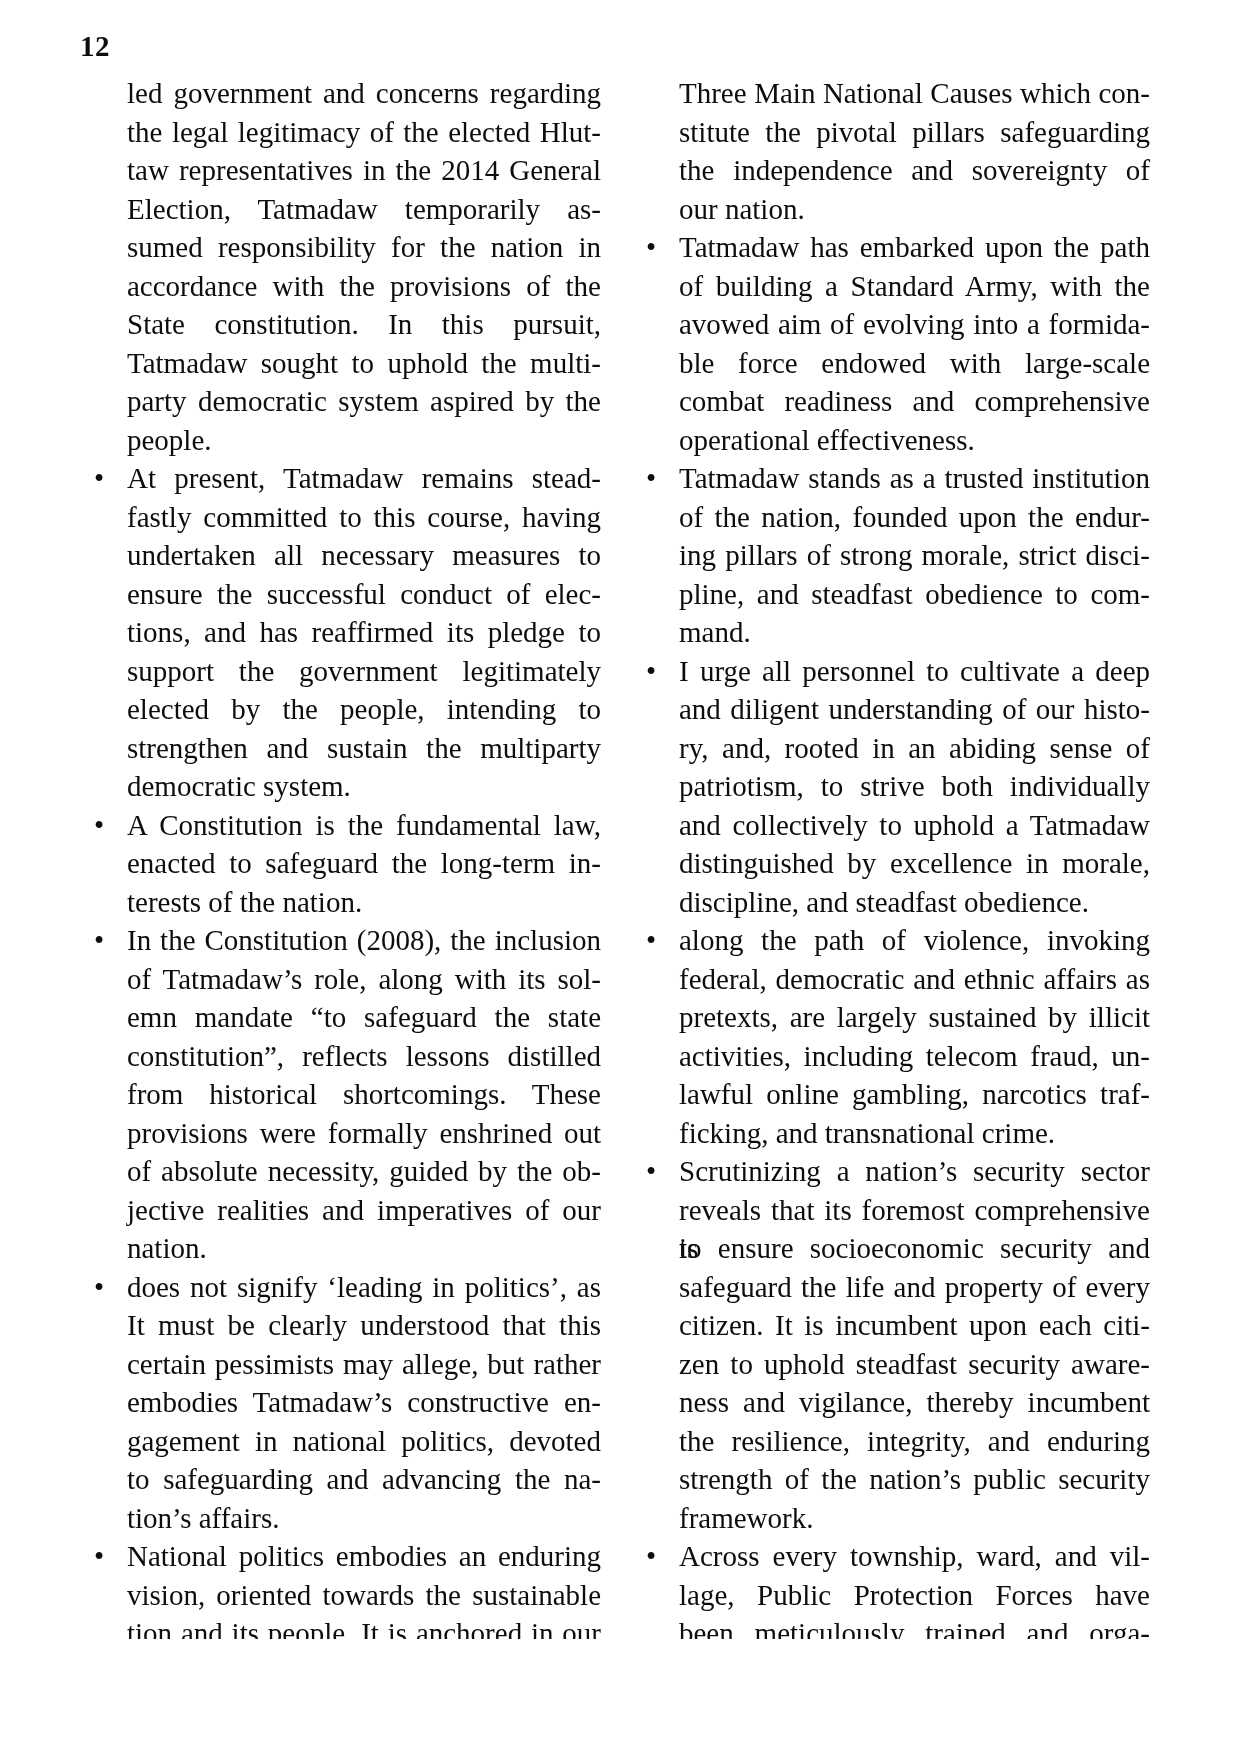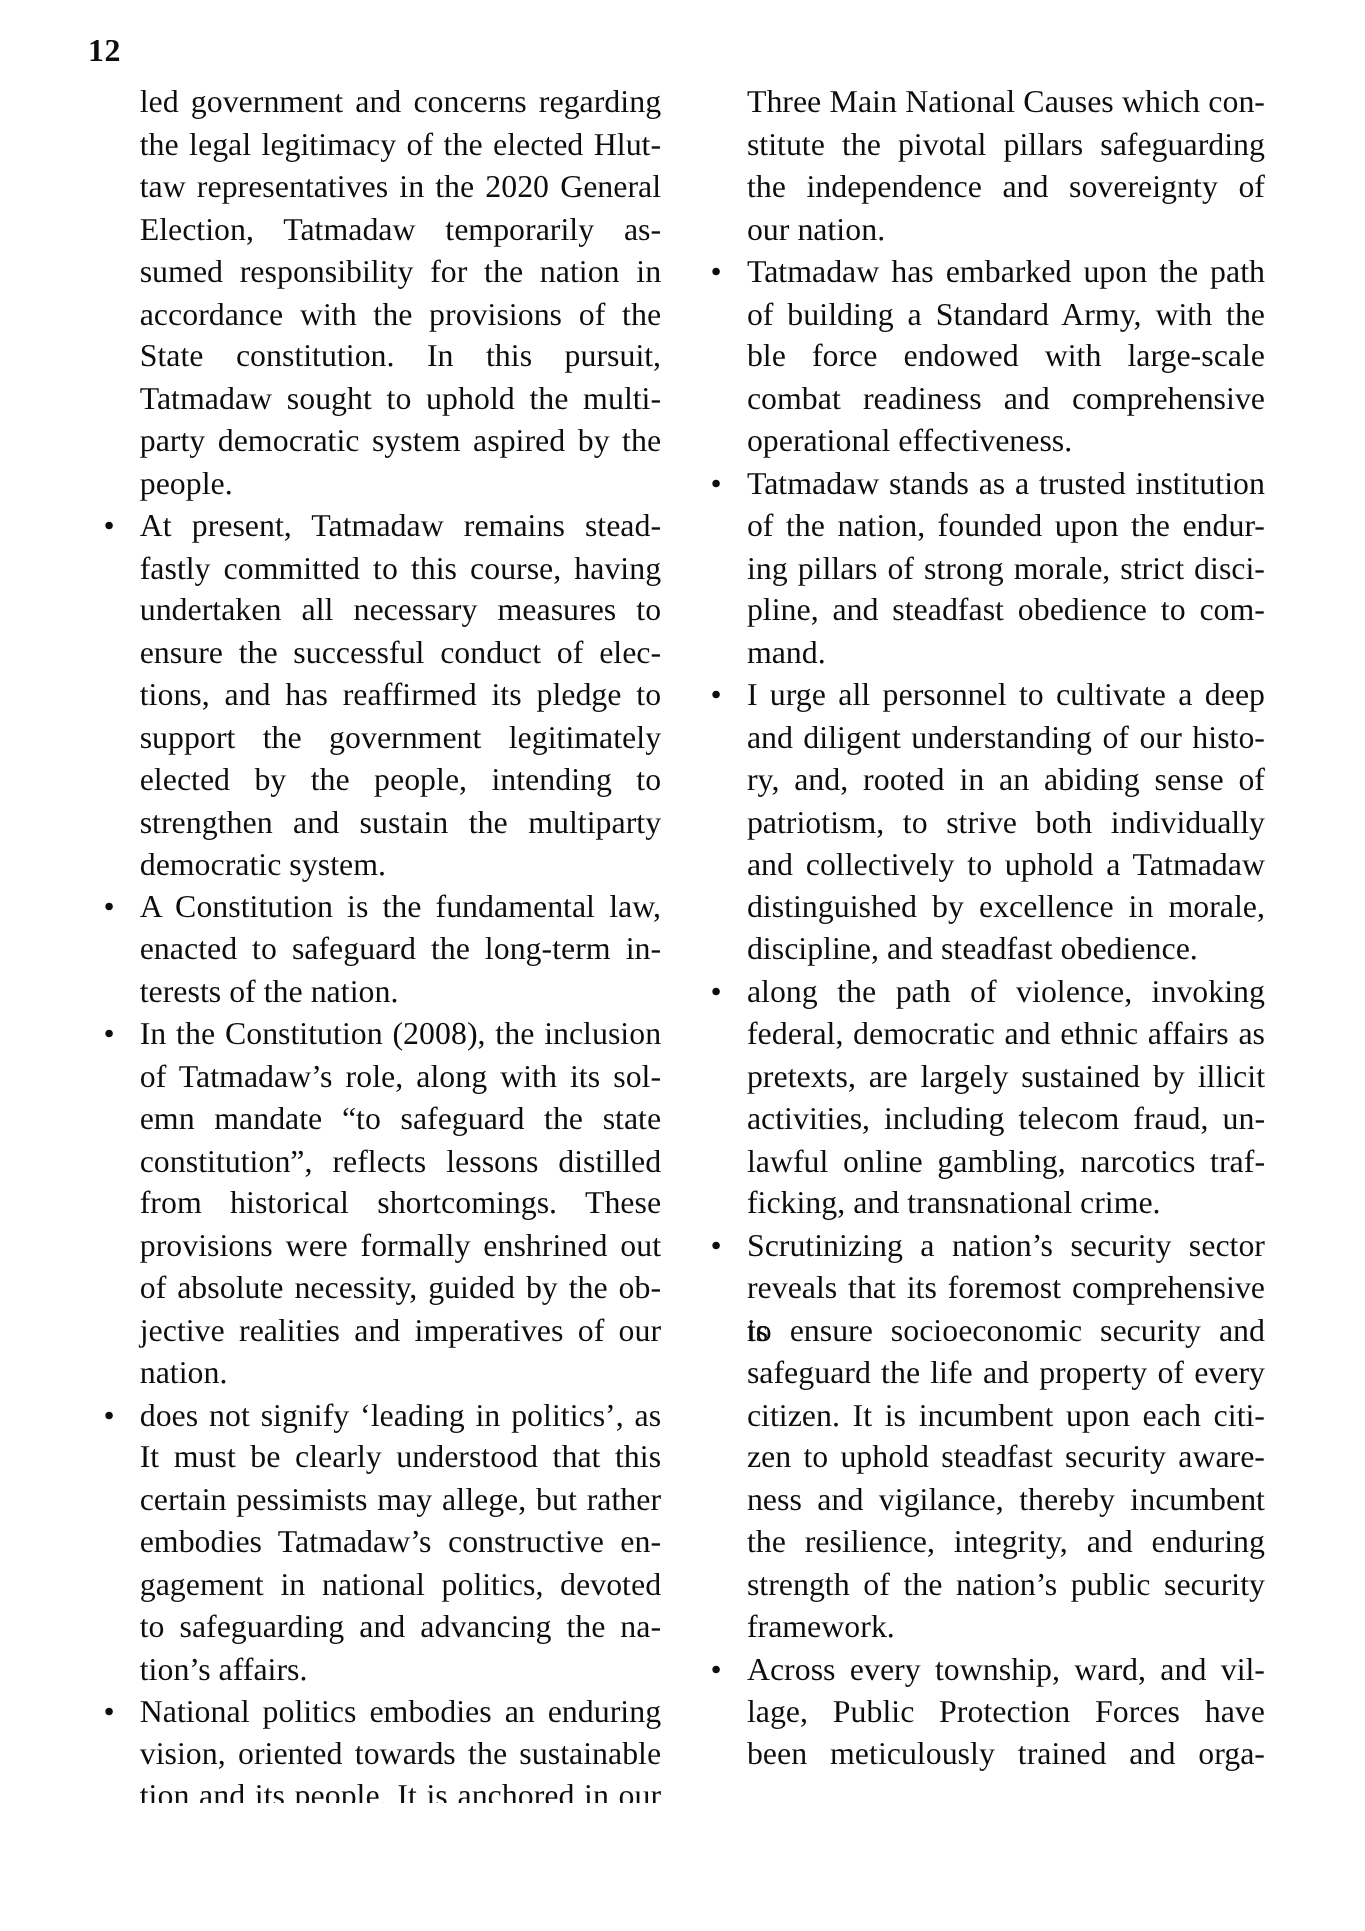--- a/index.html
+++ b/index.html
@@ -55,21 +55,21 @@
 </style>
 </head>
 <body>
 
 <div class="page" style="background: rgb(255, 255, 255); color: rgb(13, 13, 13);">
   <div class="page-number">12</div>
   <div class="column column-left">
       <div class="block">
         <div class="line">led government and concerns regarding</div>
         <div class="line">the legal legitimacy of the elected Hlut-</div>
-        <div class="line">taw representatives in the 2020 General</div>
+        <div class="line">taw representatives in the 2014 General</div>
         <div class="line">Election, Tatmadaw temporarily as-</div>
         <div class="line">sumed responsibility for the nation in</div>
         <div class="line">accordance with the provisions of the</div>
         <div class="line">State constitution. In this pursuit,</div>
         <div class="line">Tatmadaw sought to uphold the multi-</div>
         <div class="line">party democratic system aspired by the</div>
         <div class="line flush">people.</div>
       </div>
       <div class="block">
         <span class="bullet">•</span>
@@ -122,20 +122,21 @@
       <div class="block">
         <div class="line">Three Main National Causes which con-</div>
         <div class="line">stitute the pivotal pillars safeguarding</div>
         <div class="line">the independence and sovereignty of</div>
         <div class="line flush">our nation.</div>
       </div>
       <div class="block">
         <span class="bullet">•</span>
         <div class="line">Tatmadaw has embarked upon the path</div>
         <div class="line">of building a Standard Army, with the</div>
+        <div class="line">avowed aim of evolving into a formida-</div>
         <div class="line">ble force endowed with large-scale</div>
         <div class="line">combat readiness and comprehensive</div>
         <div class="line flush">operational effectiveness.</div>
       </div>
       <div class="block">
         <span class="bullet">•</span>
         <div class="line">Tatmadaw stands as a trusted institution</div>
         <div class="line">of the nation, founded upon the endur-</div>
         <div class="line">ing pillars of strong morale, strict disci-</div>
         <div class="line">pline, and steadfast obedience to com-</div>

